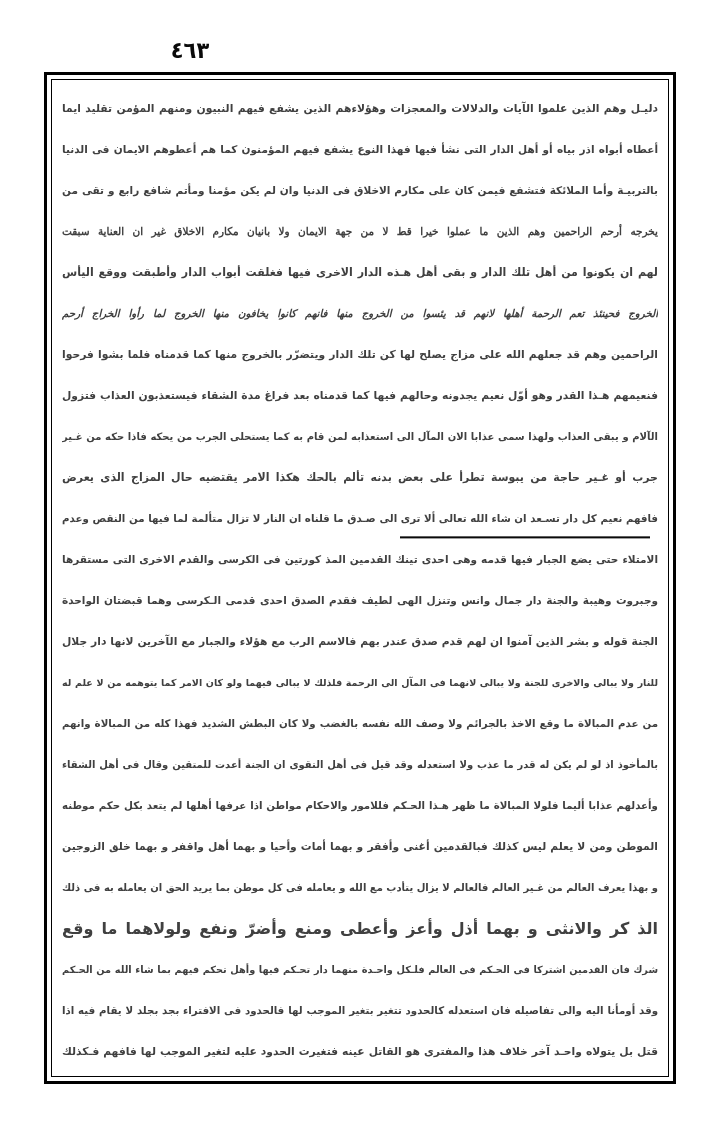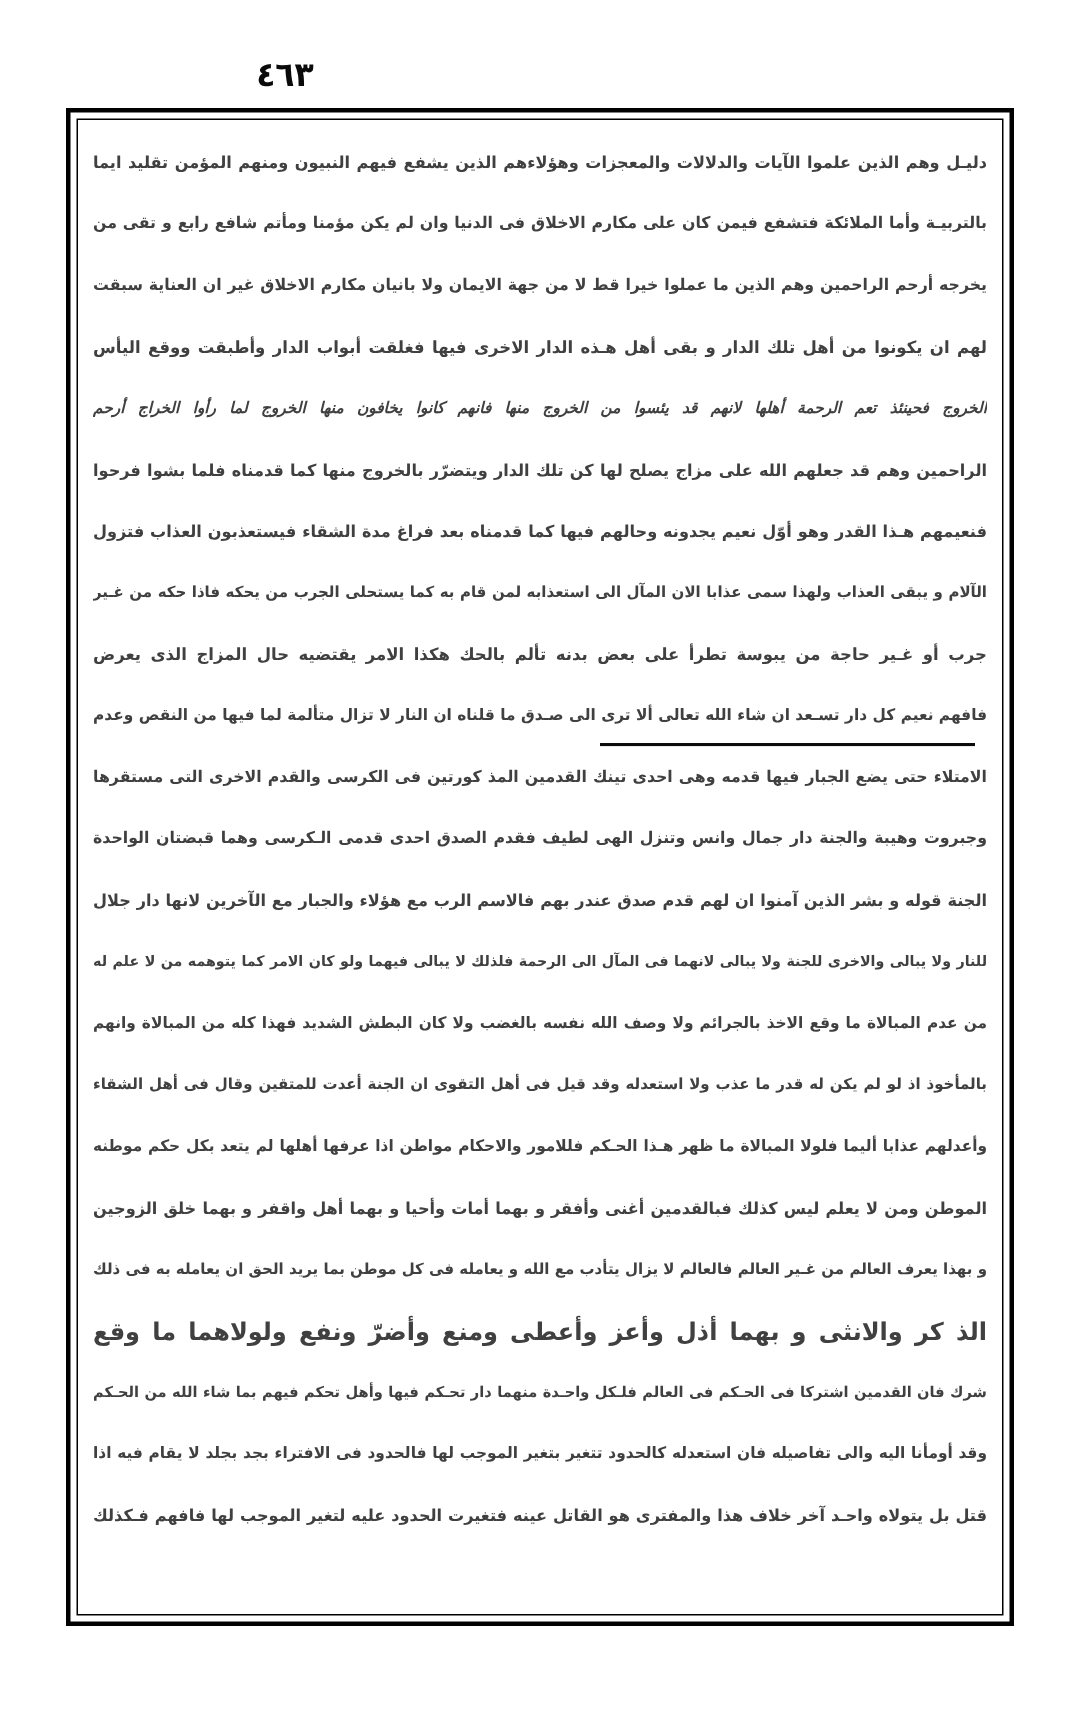--- a/index.html
+++ b/index.html
@@ -130,24 +130,27 @@
     <span class="folio-inner">٤٦٣</span>
   </div>
 
   <div class="frame-outer">
     <div class="frame-inner">
       <div class="textblock" id="textblock">
           <div class="line first">
             <span class="txt" style="white-space: normal; font-size: 10.75px;">دليـل وهم الذين علموا الآيات والدلالات والمعجزات وهؤلاءهم الذين يشفع فيهم النبيون ومنهم المؤمن تقليد ايما</span>
           </div>
           <div class="line">
+            <span class="txt" style="white-space: normal; font-size: 10.5px;">أعطاه أبواه اذر بياه أو أهل الدار التى نشأ فيها فهذا النوع يشفع فيهم المؤمنون كما هم أعطوهم الايمان فى الدنيا</span>
+          </div>
+          <div class="line">
             <span class="txt" style="white-space: normal; font-size: 10.5px;">بالتربيـة  وأما الملائكة فتشفع فيمن كان على مكارم الاخلاق فى الدنيا وان لم يكن مؤمنا ومأتم شافع رابع و تقى من</span>
           </div>
           <div class="line">
-            <span class="txt" style="white-space: normal; font-size: 10.5px;">يخرجه أرحم الراحمين وهم الذين ما عملوا خيرا قط لا من جهة الايمان ولا بانيان مكارم الاخلاق غير ان العناية سبقت</span>
+            <span class="txt" style="white-space: normal; font-size: 10.5px; font-family: Liberation Serif, serif;">يخرجه أرحم الراحمين وهم الذين ما عملوا خيرا قط لا من جهة الايمان ولا بانيان مكارم الاخلاق غير ان العناية سبقت</span>
           </div>
           <div class="line">
             <span class="txt" style="white-space: normal; font-size: 11px;">لهم ان يكونوا من أهل تلك الدار و بقى أهل هـذه الدار الاخرى فيها فغلقت أبواب الدار وأطبقت ووقع اليأس من</span>
           </div>
           <div class="line">
             <span class="txt" style="white-space: normal; font-size: 10.25px; font-style: italic;">الخروج فحينئذ تعم الرحمة أهلها لانهم قد يئسوا من الخروج منها فانهم كانوا يخافون منها الخروج لما رأوا الخراج أرحم</span>
           </div>
           <div class="line">
             <span class="txt" style="white-space: normal; font-size: 10.75px;">الراحمين وهم قد جعلهم الله على مزاج يصلح لها كن تلك الدار ويتضرّر بالخروج منها  كما قدمناه فلما بشوا فرحوا</span>
           </div>

